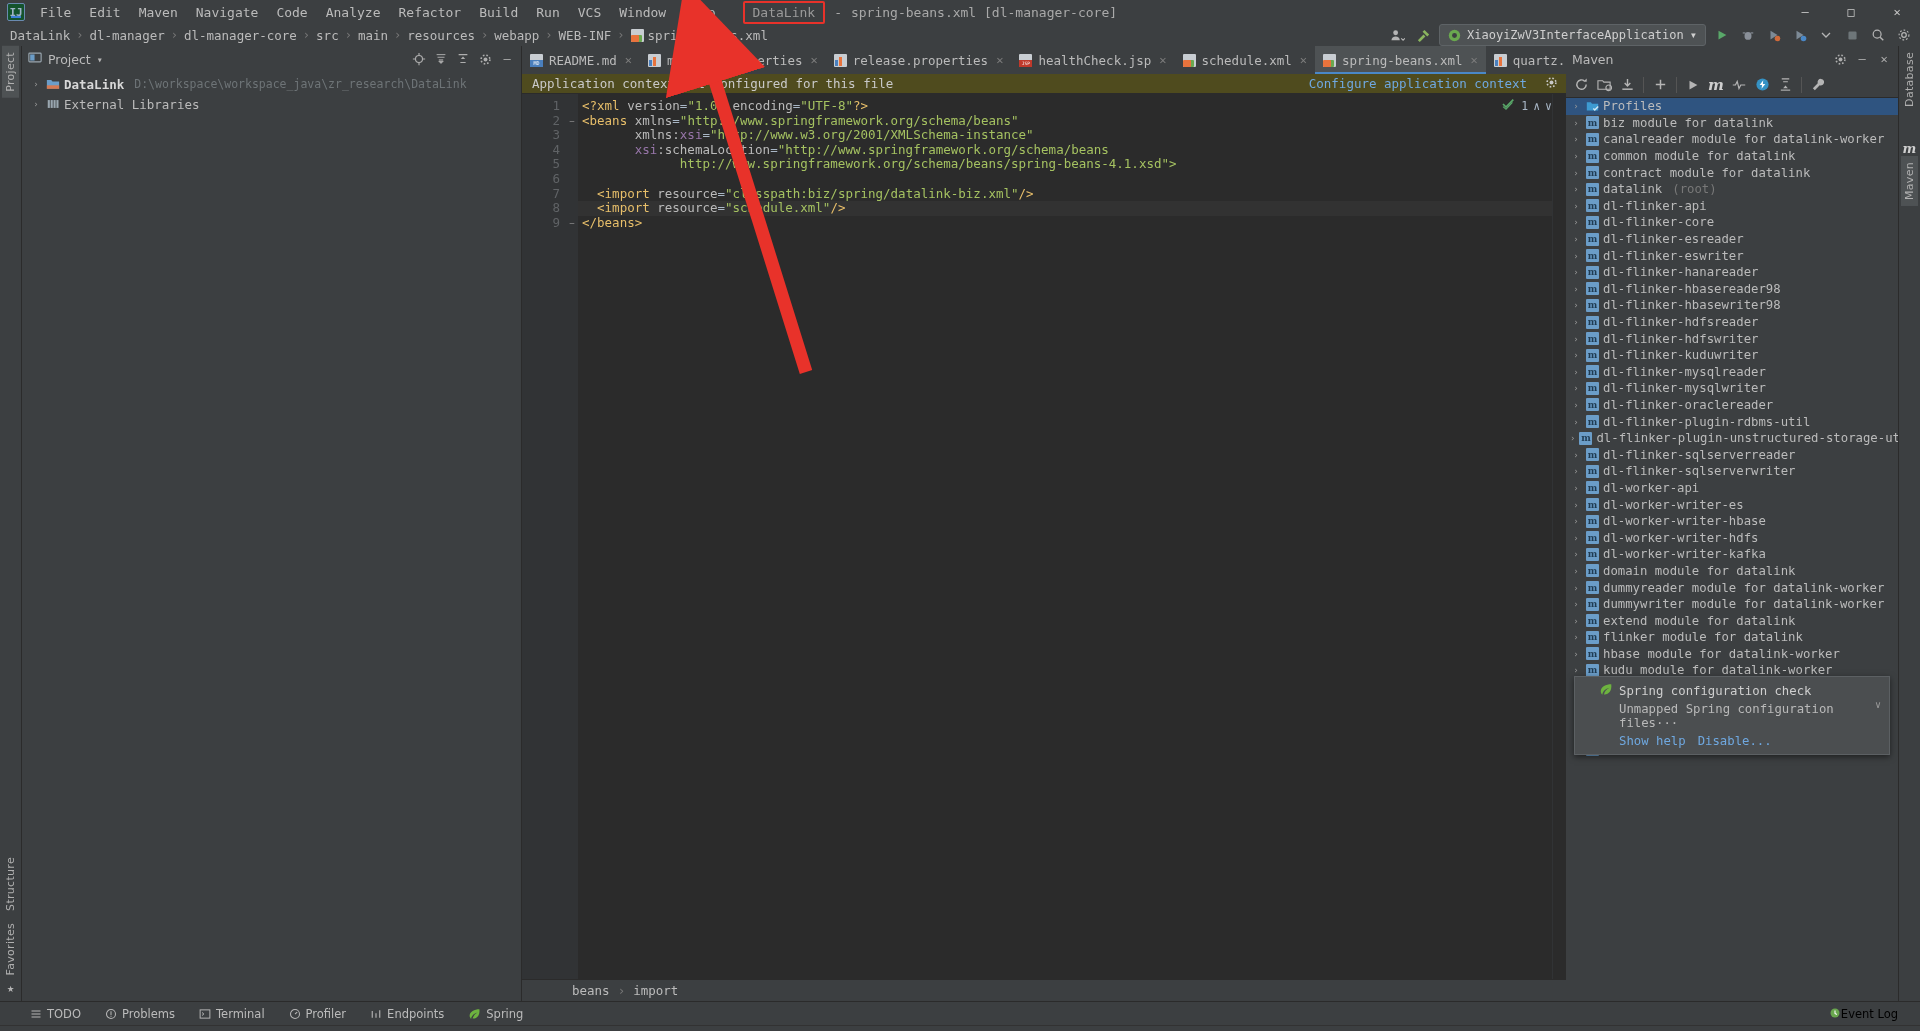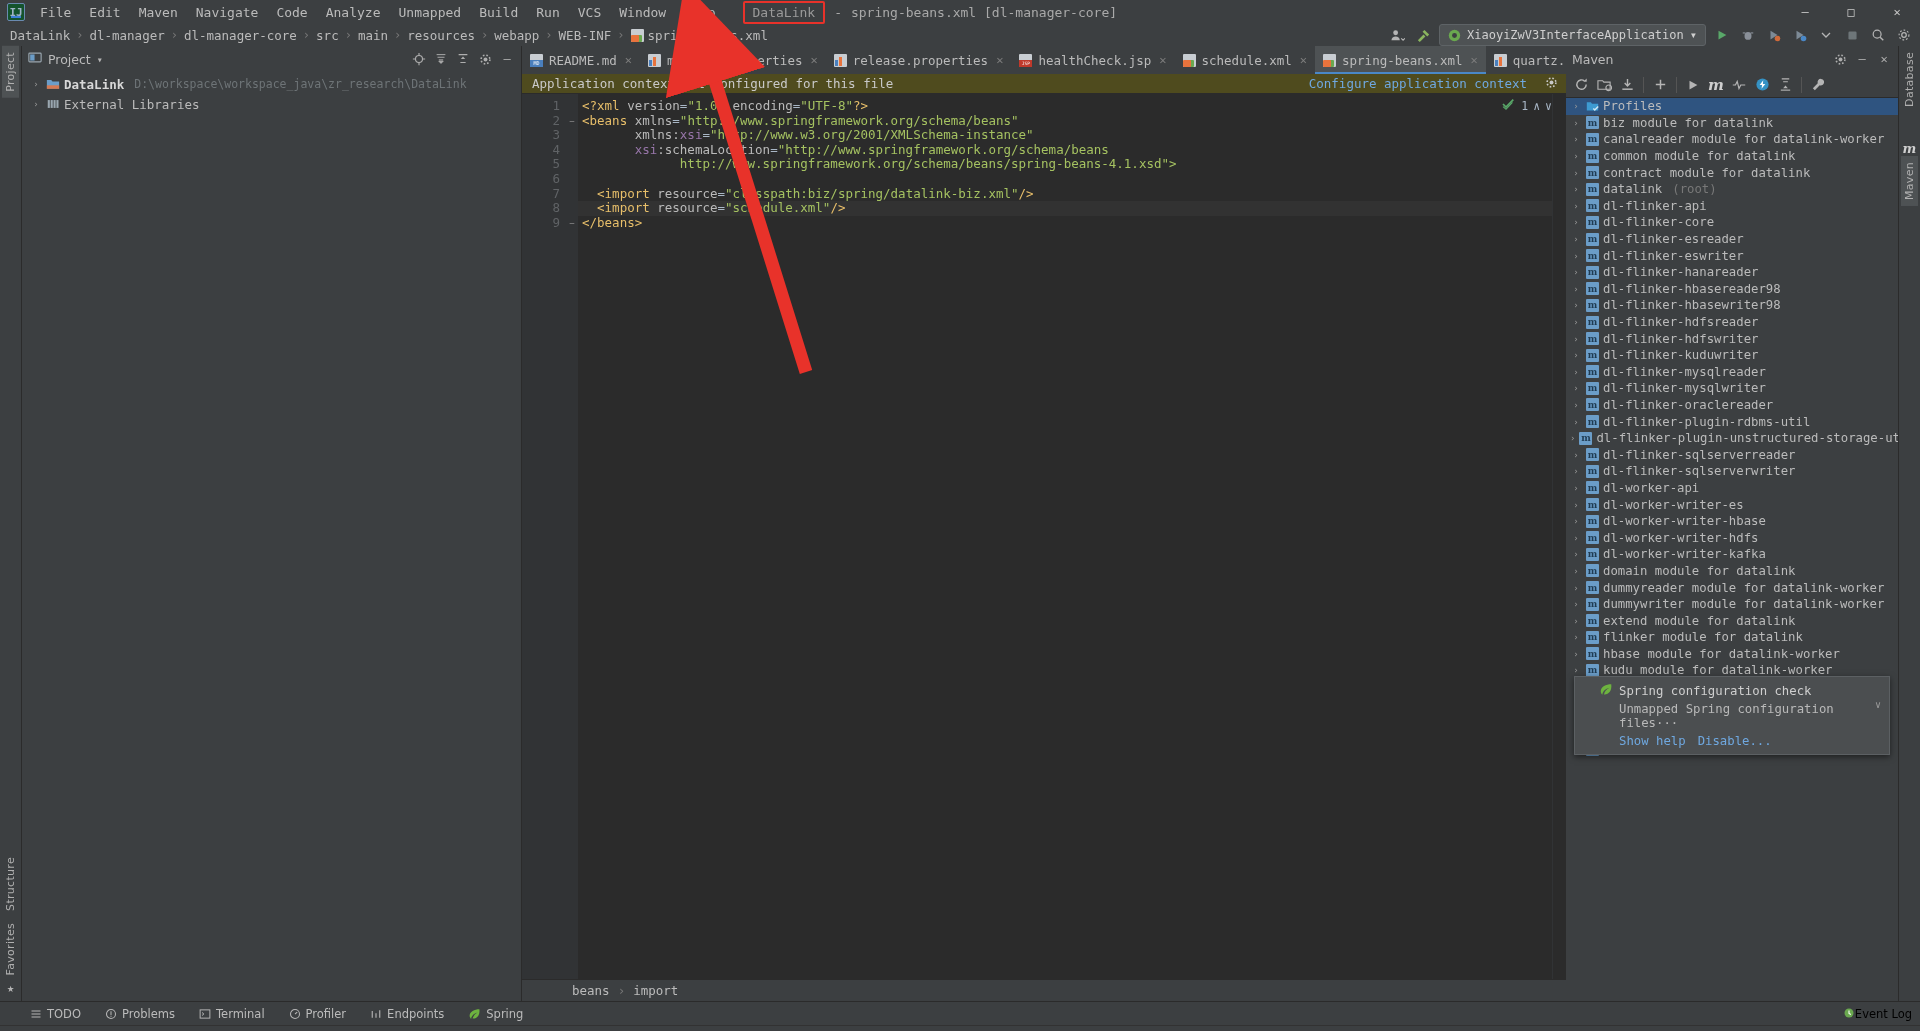--- a/index.html
+++ b/index.html
@@ -185,21 +185,21 @@
   .popup a{ color:#6fa8e0; text-decoration:none;}
   .pchev{ position:absolute; right:8px; top:22px; color:#9a9a9a; font-size:10px;}
 
   
   .bottom-strip {
     height: 24px; background: #3c3f41; display: flex; align-items: center;
     padding-left: 26px; gap: 16px; border-top: 1px solid #2b2b2b; position: relative;
   }
   .bt { display:flex; align-items:center; gap:5px; color:#bbbbbb; font-size:11.5px;
         font-family:"DejaVu Sans", sans-serif; padding: 2px 4px;}
-  .bottom-right{ position:absolute; right:8px; display:flex; align-items:center; }
+  .bottom-right{ position:absolute; right:22px; display:flex; align-items:center; }
 
   
   .statusbar{
     height: 26px; background:#3c3f41; display:flex; align-items:center;
     padding-left:8px; gap:8px; color:#bbbbbb; font-size:12px; position:relative;
     border-top:1px solid #323232;
   }
   .status-right{ position:absolute; right:8px; display:flex; align-items:center; gap:16px; color:#bbbbbb; font-size:12px;}
 
   
@@ -226,21 +226,21 @@
 
 <div class="menubar">
   <div class="ij-logo">IJ</div>
   <div id="menu-items" style="display:flex">
       <div class="menu-item">File</div>
       <div class="menu-item">Edit</div>
       <div class="menu-item">Maven</div>
       <div class="menu-item">Navigate</div>
       <div class="menu-item">Code</div>
       <div class="menu-item">Analyze</div>
-      <div class="menu-item">Unmapped</div>
+      <div class="menu-item">Refactor</div>
       <div class="menu-item">Build</div>
       <div class="menu-item">Run</div>
       <div class="menu-item">VCS</div>
       <div class="menu-item">Window</div>
       <div class="menu-item">Help</div>
     </div>
   <div class="proj-name-box">DataLink</div>
   <span class="win-title">-</span>
   <span class="win-title">spring-beans.xml [dl-manager-core]</span>
   <div class="win-ctrls">

